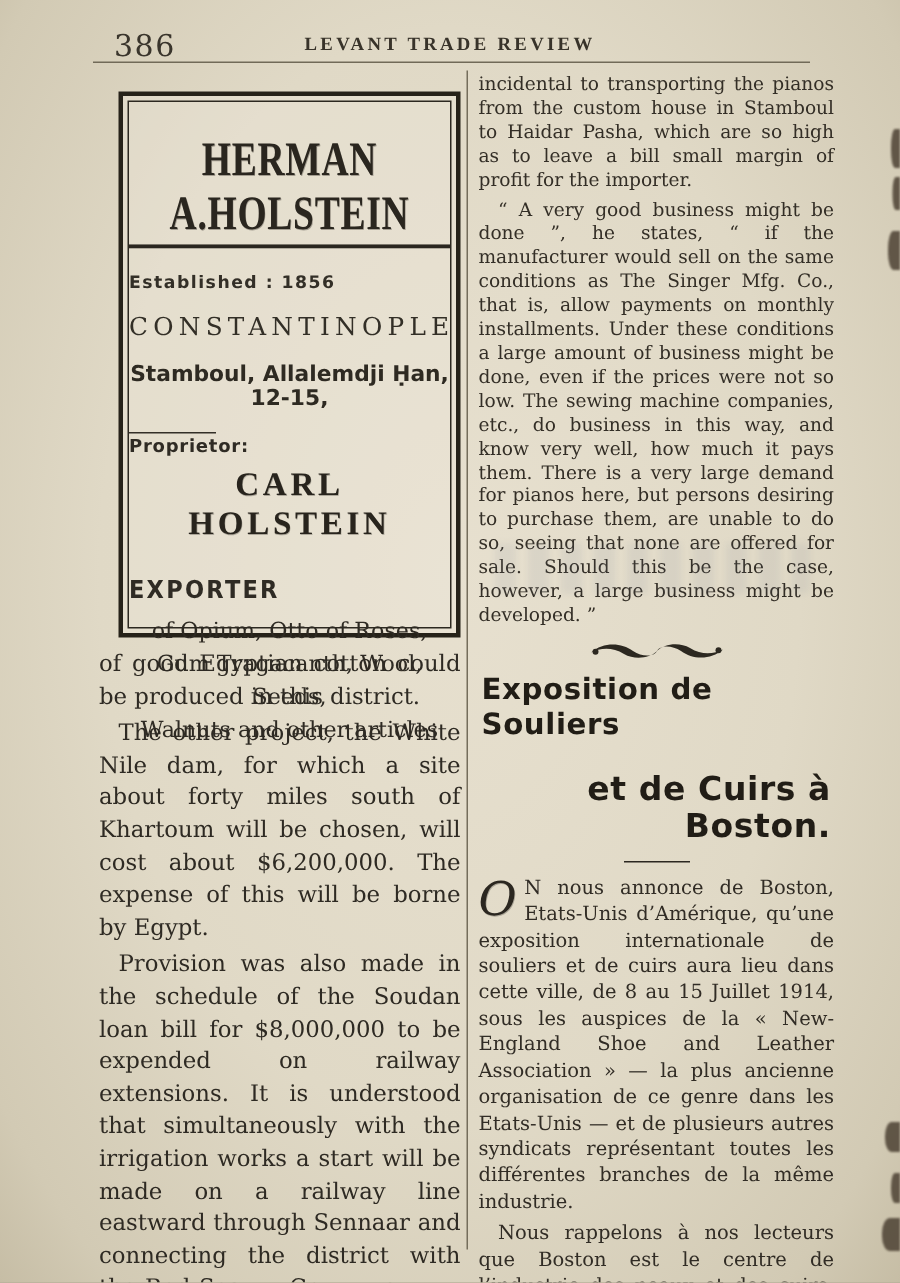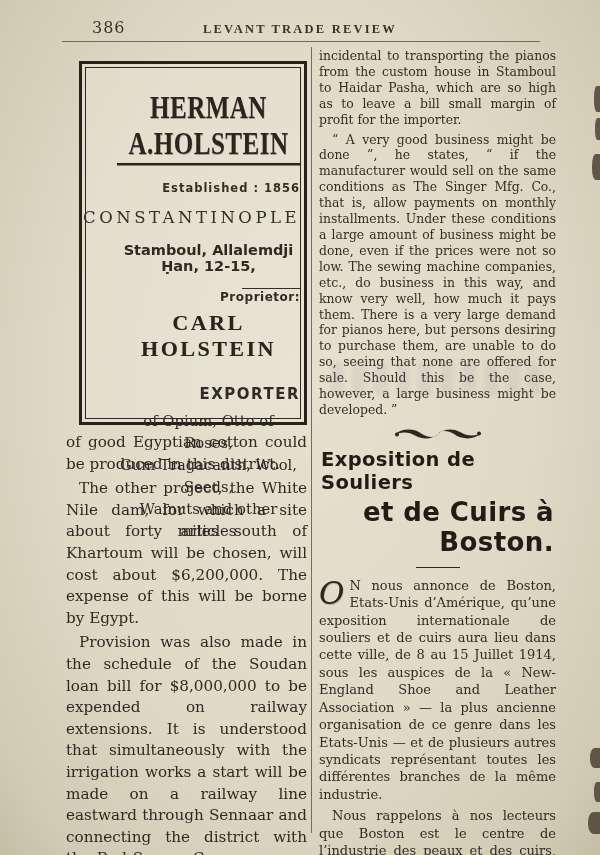--- a/index.html
+++ b/index.html
@@ -5,34 +5,34 @@
   html,body{margin:0;padding:0;background:#b9b09a;}
   #scan{
     position:relative; width:600px; height:855px; overflow:hidden;
     background:
       radial-gradient(ellipse at 50% 45%, #e7e0cf 0%, #e0d9c6 55%, #d2cab4 88%, #c6bda5 100%);
     font-family:"DejaVu Serif", serif;
     color:#2f2b24;
   }
   .abs{position:absolute;}
   
-  .pgnum{left:92px; top:18px; font-size:16px; letter-spacing:1px; color:#3a352c;}
+  .pgnum{left:76px; top:18px; font-size:20px; letter-spacing:1px; color:#3a352c;}
   .jtitle{left:0; right:0; top:22px; text-align:center; font-size:12.5px; font-weight:bold; letter-spacing:2.2px; color:#38332a;font-family:Liberation Serif, serif;}
   .hrule{left:62px; top:41px; width:478px; height:1px; background:#6d665600; border-top:1.2px solid #716a58;}
   .vdivider{left:311px; top:47px; width:1px; height:786px; background:#746d5b;}
 
   
   .adbox{
     left:79px; top:61px; width:228px; height:364px;
     border:3px solid #262219; background:rgba(238,233,221,.35);
     box-sizing:border-box; padding:3px;
   }
   .adbox-inner{
     width:100%; height:100%; border:1px solid #2c2820; box-sizing:border-box;
-    display:flex; flex-direction:column; align-items:flex-end; text-align:center;padding-left:31px;
+    display:flex; flex-direction:column; align-items:flex-start; text-align:center;
   }
   .ad-name{
     margin-top:22px; display:inline-block;
     font-family:"Liberation Serif", serif; font-weight:bold;
     font-size:25px; letter-spacing:.5px; transform:scaleY(1.28); transform-origin:top center;
     color:#2a261f; border-bottom:2px solid #2a261f; padding-bottom:1px;
     text-shadow:.4px .4px 0 rgba(42,38,31,.35);
   }
   .ad-est{margin-top:32px; font-family:"DejaVu Sans", sans-serif; font-weight:bold; font-size:11.5px; letter-spacing:1px; color:#332f27;}
   .ad-city{margin-top:13px; font-size:16.5px; letter-spacing:3.5px; color:#332f27;}
@@ -54,21 +54,21 @@
   .body-sm p{margin:0 0 4px 0;}
   .body-fr{font-size:13px; line-height:17.4px; color:#312c25;}
   .body-fr p{margin:0 0 4px 0;}
   .ind{text-indent:13px;}
   .smallcaps{font-variant:small-caps; letter-spacing:.5px;}
   .flourish{display:block; margin:8px auto 6px auto;}
 
   
   .fr-title{font-family:"DejaVu Sans", sans-serif; font-weight:bold; color:#211d16; margin-top:6px;}
   .fr-title .l1{display:block; font-size:19.5px; letter-spacing:.4px; text-align:left; padding-left:2px;}
-  .fr-title .l2{display:block; font-size:26px; letter-spacing:.4px; text-align:right; margin-top:3px; padding-right:2px;}
+  .fr-title .l2{display:block; font-size:22px; letter-spacing:.4px; text-align:right; margin-top:20px; padding-right:2px;}
   .fr-rule{width:44px; border-top:1.6px solid #2b2720; margin:10px auto 9px auto;}
   .dropcap{
     float:left; font-family:"DejaVu Serif", serif; font-size:31px; line-height:28px;
     padding:2px 5px 0 0; color:#2b2720; font-style:italic;
     text-shadow:.5px .5px 0 rgba(43,39,32,.3);
   }
 
   
   .edge-mark{position:absolute; background:#4d4234; border-radius:45% 0 0 45%; filter:blur(.6px); opacity:.85;}
   .ghost{position:absolute; left:330px; top:362px; width:210px; height:34px;

